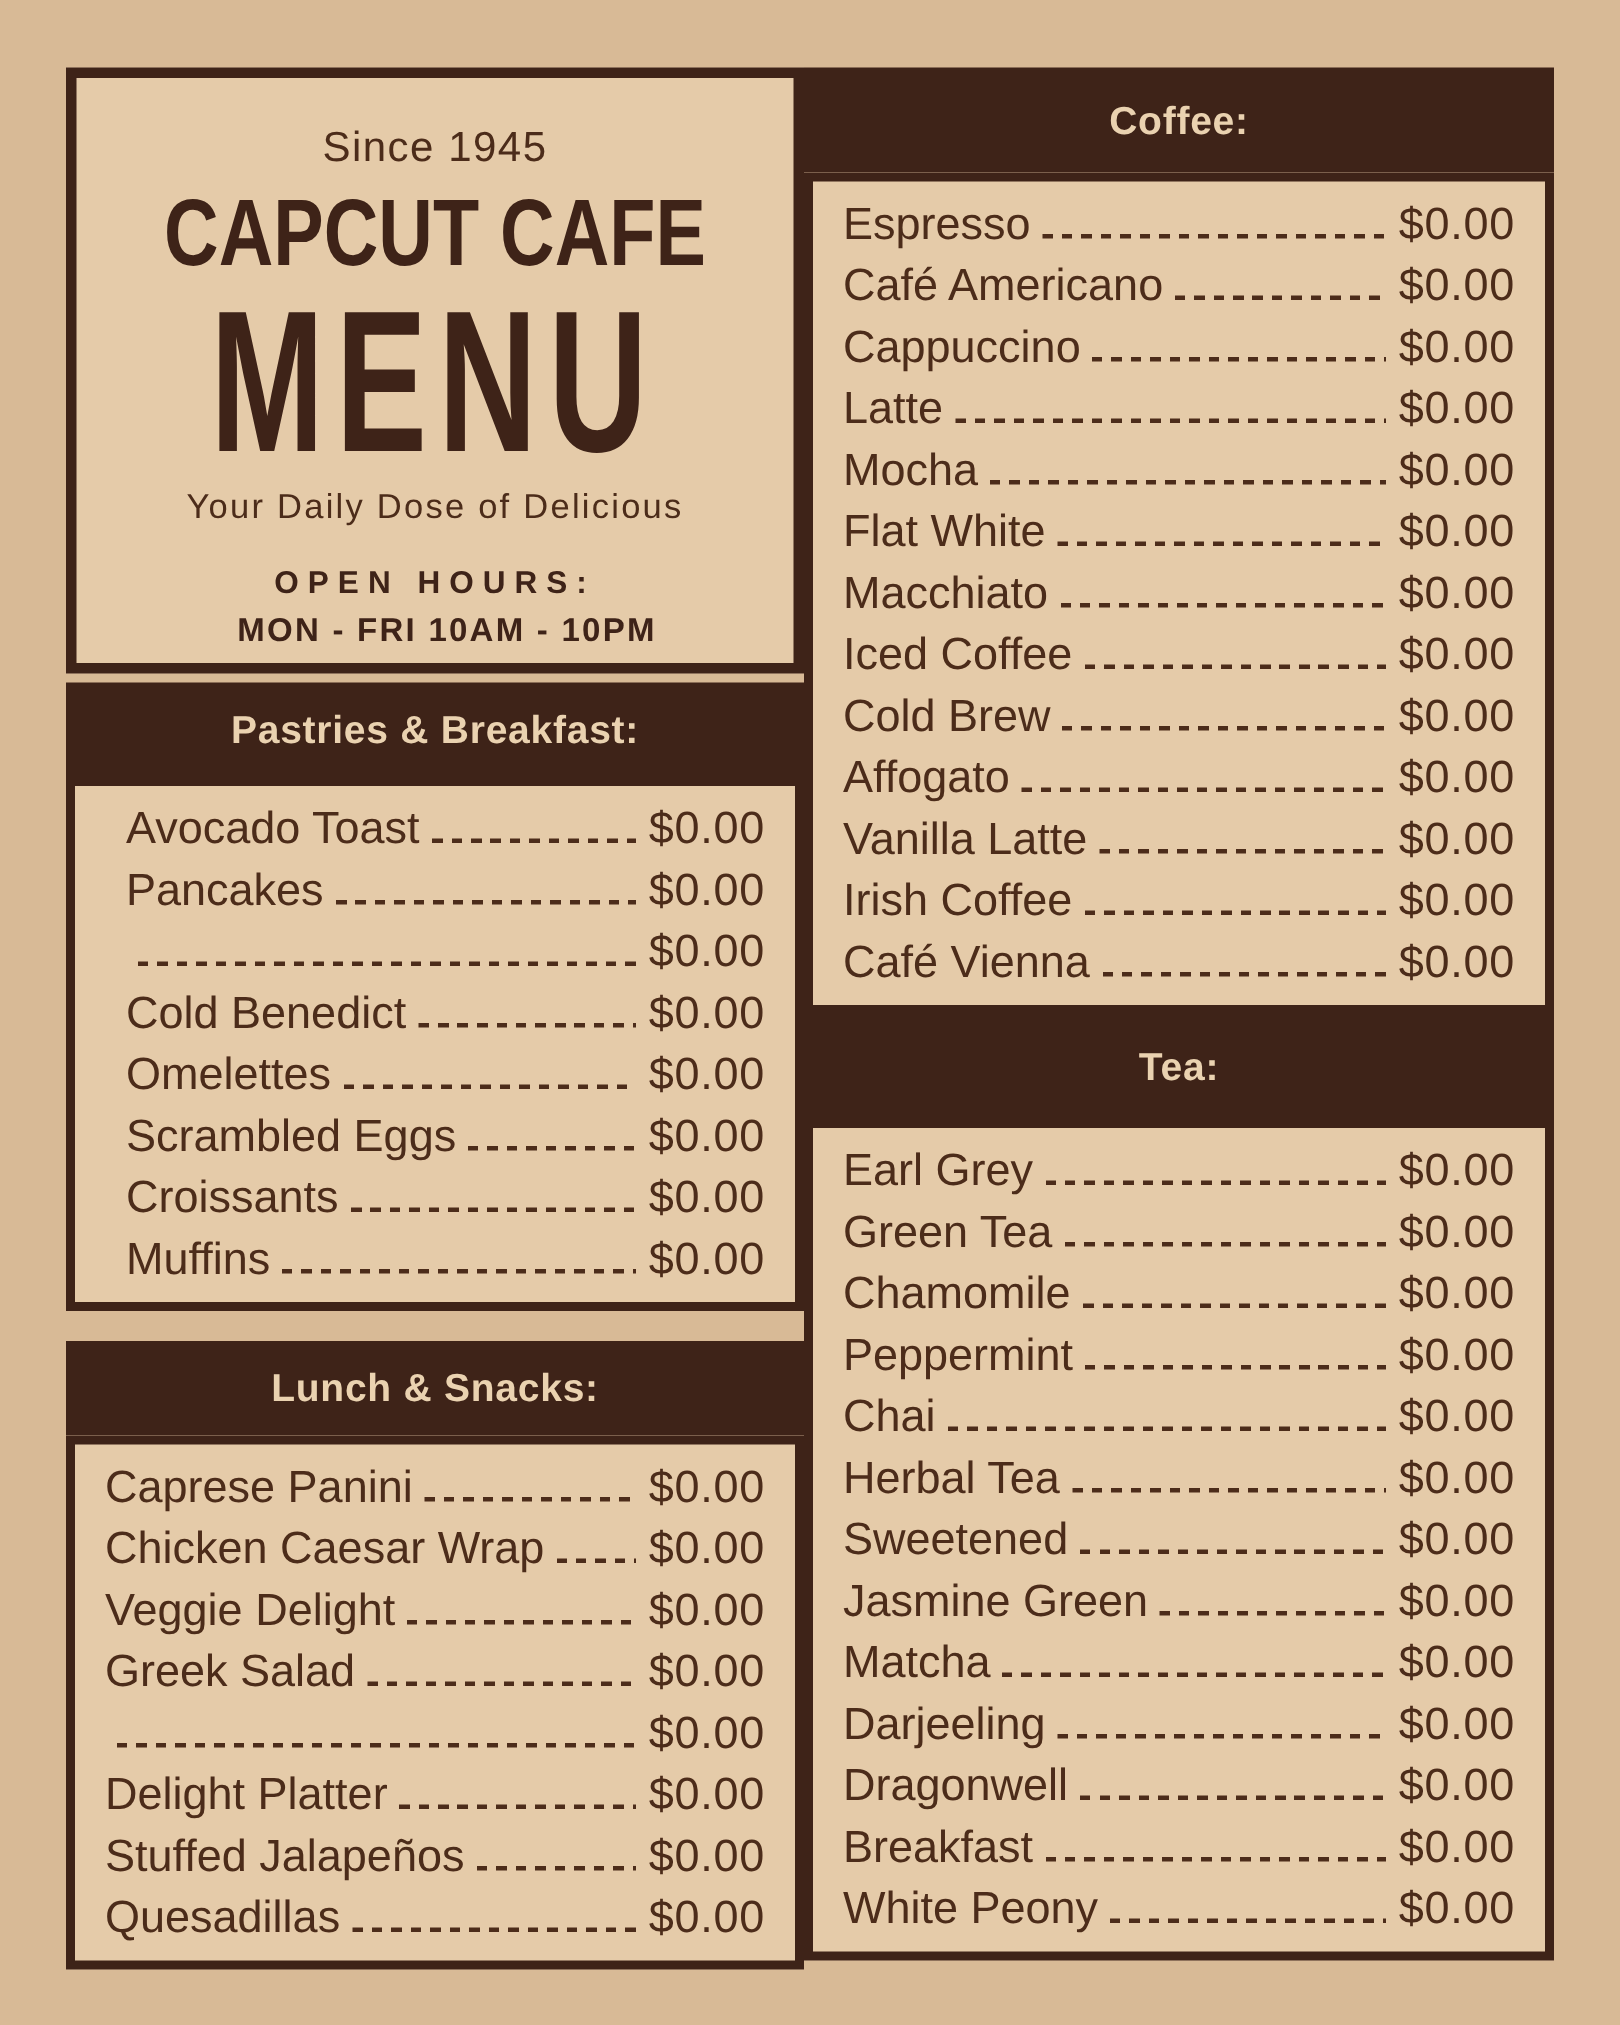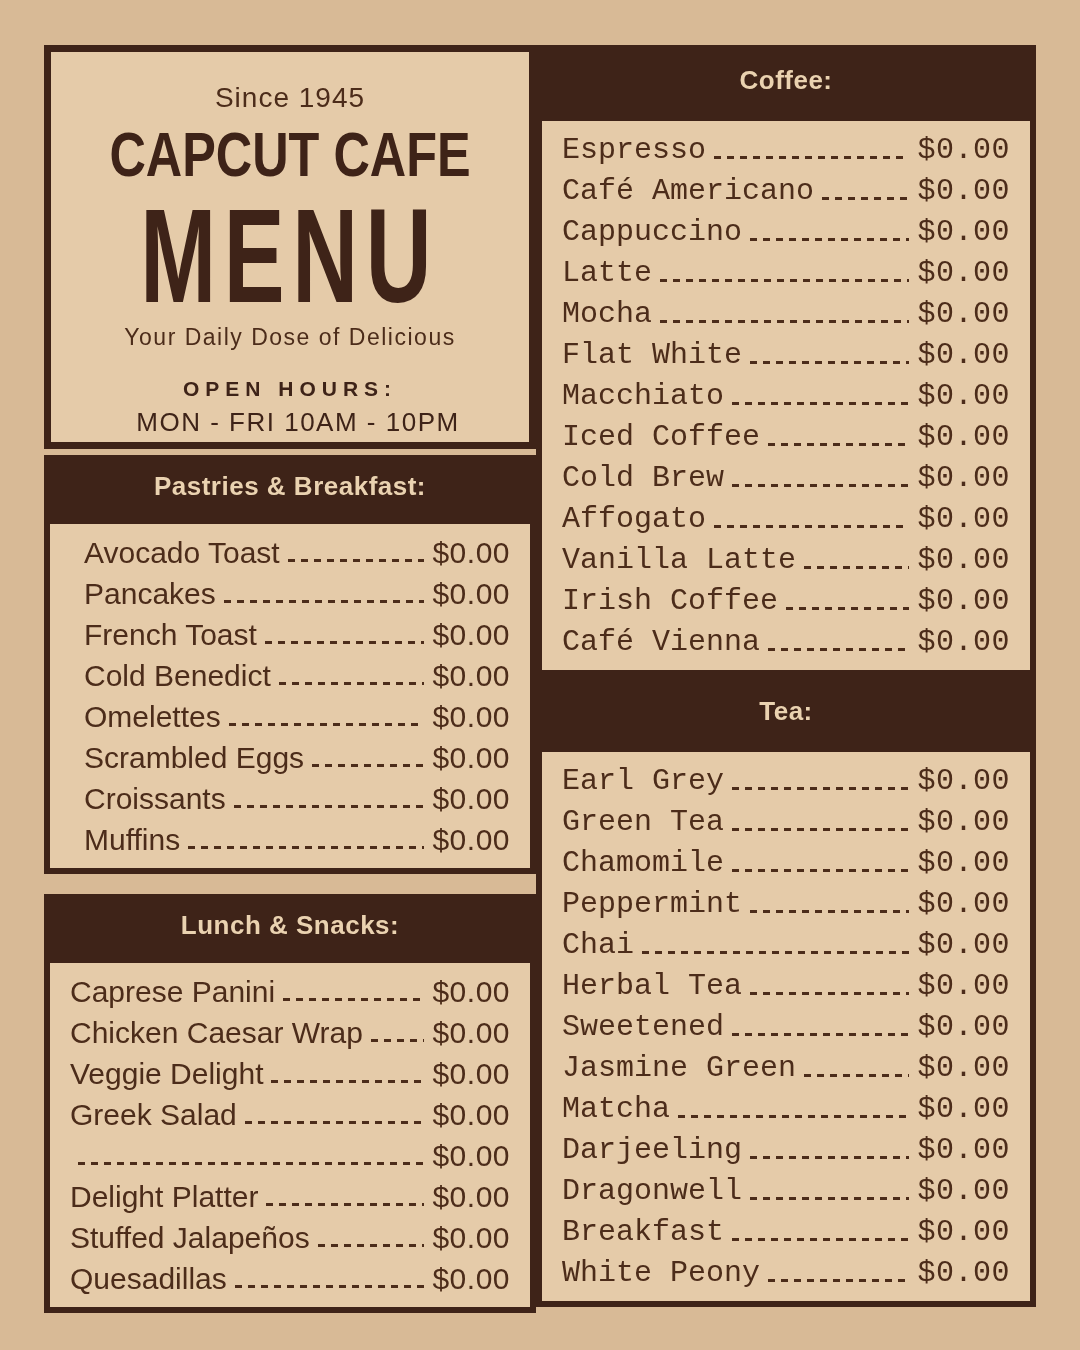--- a/index.html
+++ b/index.html
@@ -47,21 +47,21 @@
   }
   .menu-title{
     font-size:120px;font-weight:bold;color:var(--dark);
     letter-spacing:10px;line-height:1.0;white-space:nowrap;
     transform:scale(0.76,1.12);transform-origin:center center;
     margin-top:8px;height:126px;
     display:flex;align-items:center;
   }
   .tagline{font-size:23px;letter-spacing:1.5px;margin-top:6px;color:var(--ink);white-space:nowrap;}
   .hours-label{margin-top:26px;font-size:21px;font-weight:bold;letter-spacing:6px;color:var(--dark);}
-  .hours-value{margin-top:6px;font-size:26px;font-weight:normal;letter-spacing:1.5px;color:var(--dark);margin-left:16px;}
+  .hours-value{margin-top:6px;font-size:22px;font-weight:bold;letter-spacing:1.5px;color:var(--dark);margin-left:16px;}
 
   
   .bar{
     background:var(--dark);
     display:flex;align-items:center;justify-content:center;
     flex:none;
   }
   .col-left .bar{height:63px;}
   .col-right .bar{height:70px;}
   .bar .bar-title{
@@ -71,21 +71,21 @@
   }
 
   
   .panel{
     background:var(--panel-bg);
     border:6px solid var(--dark);
     padding:8px 20px;
     flex:none;
   }
   .panel-pastries,.panel-lunch{height:356px;}
-  .panel-coffee,.panel-tea{height:561px;font-family:Liberation Mono, monospace;}
+  .panel-coffee,.panel-tea{height:561px;}
   .gap-after{margin-bottom:20px;padding-left:34px;}
 
   .row{
     display:flex;align-items:center;
     height:41px;
     font-size:30px;
   }
   .iname{white-space:nowrap;color:var(--ink);}
   .leader{
     flex:1 1 auto;
@@ -121,21 +121,20 @@
           <span class="iname">Avocado Toast</span>
           <span class="leader"></span>
           <span class="iprice">$0.00</span>
         </div>
         <div class="row">
           <span class="iname">Pancakes</span>
           <span class="leader"></span>
           <span class="iprice">$0.00</span>
         </div>
         <div class="row">
-          <span class="iname">French Toast</span>
           <span class="leader"></span>
           <span class="iprice">$0.00</span>
         </div>
         <div class="row">
           <span class="iname">Cold Benedict</span>
           <span class="leader"></span>
           <span class="iprice">$0.00</span>
         </div>
         <div class="row">
           <span class="iname">Omelettes</span>

